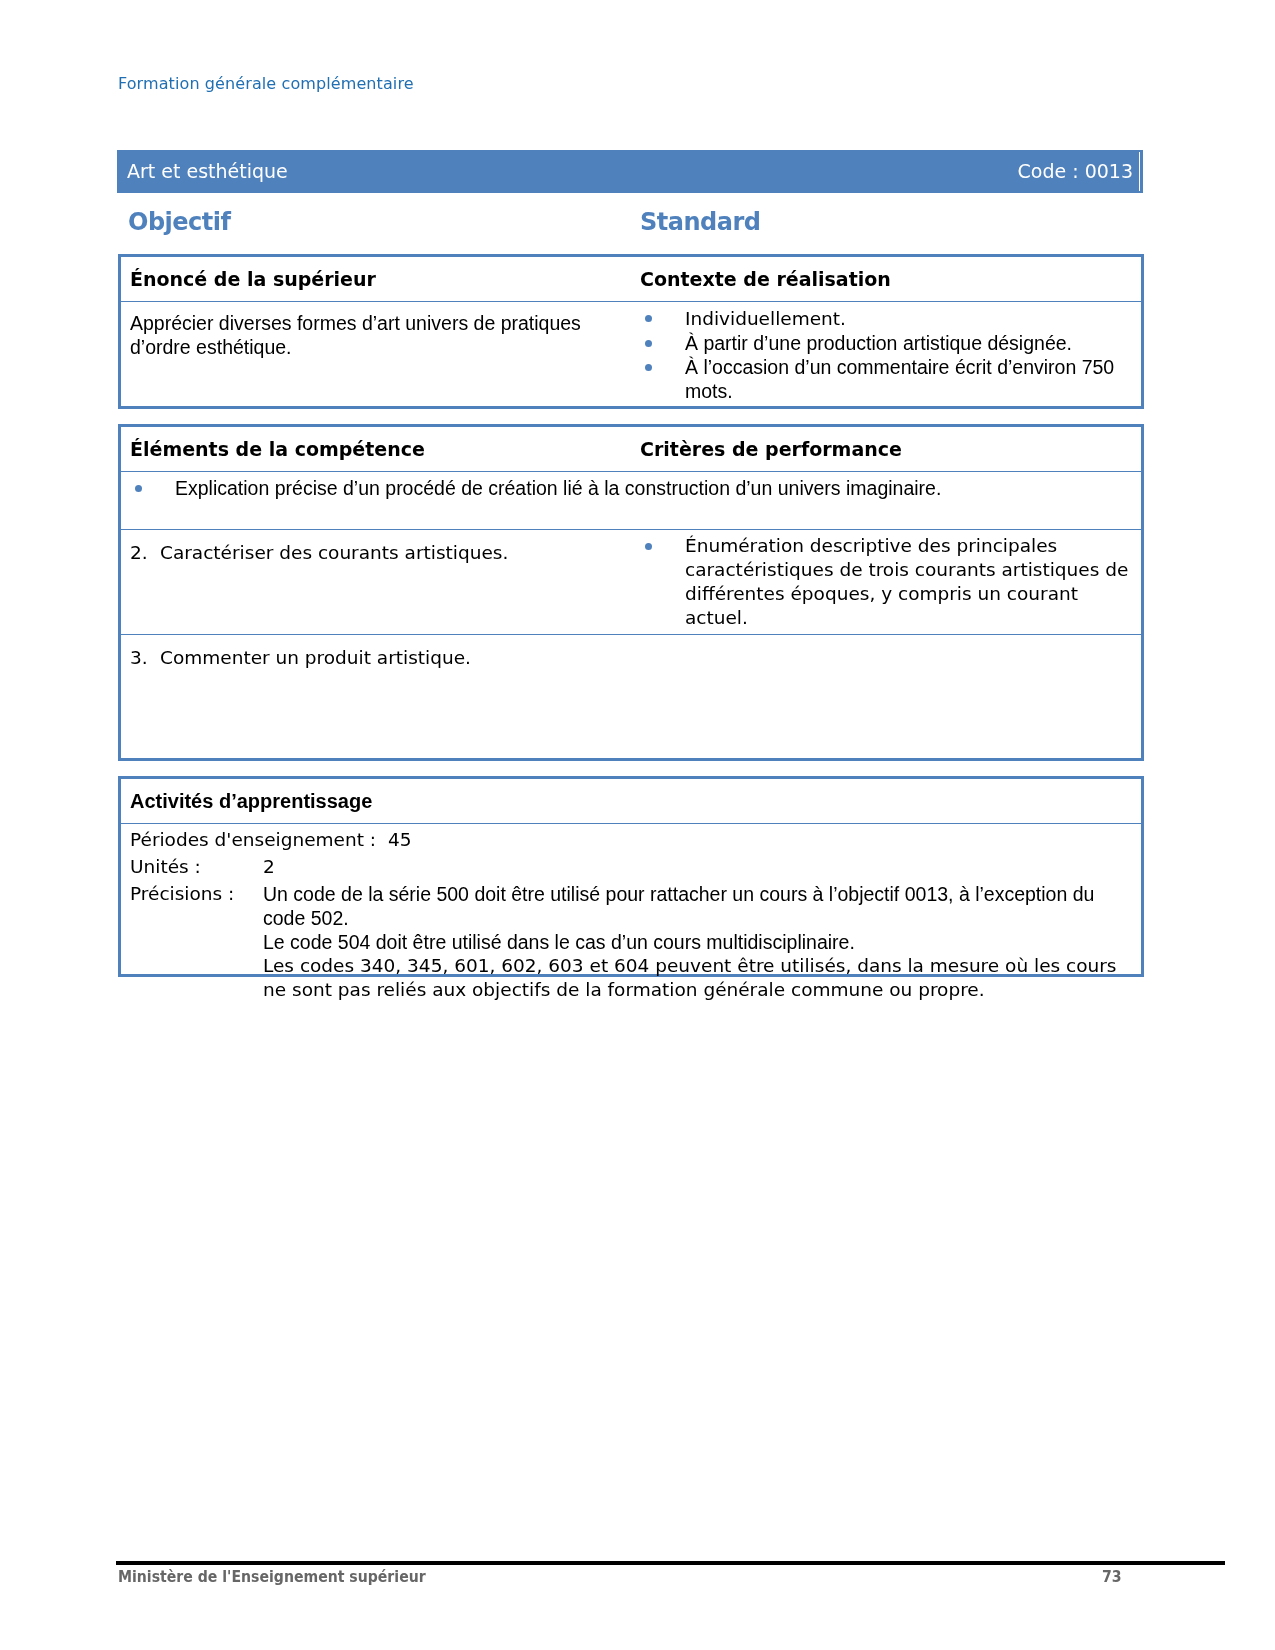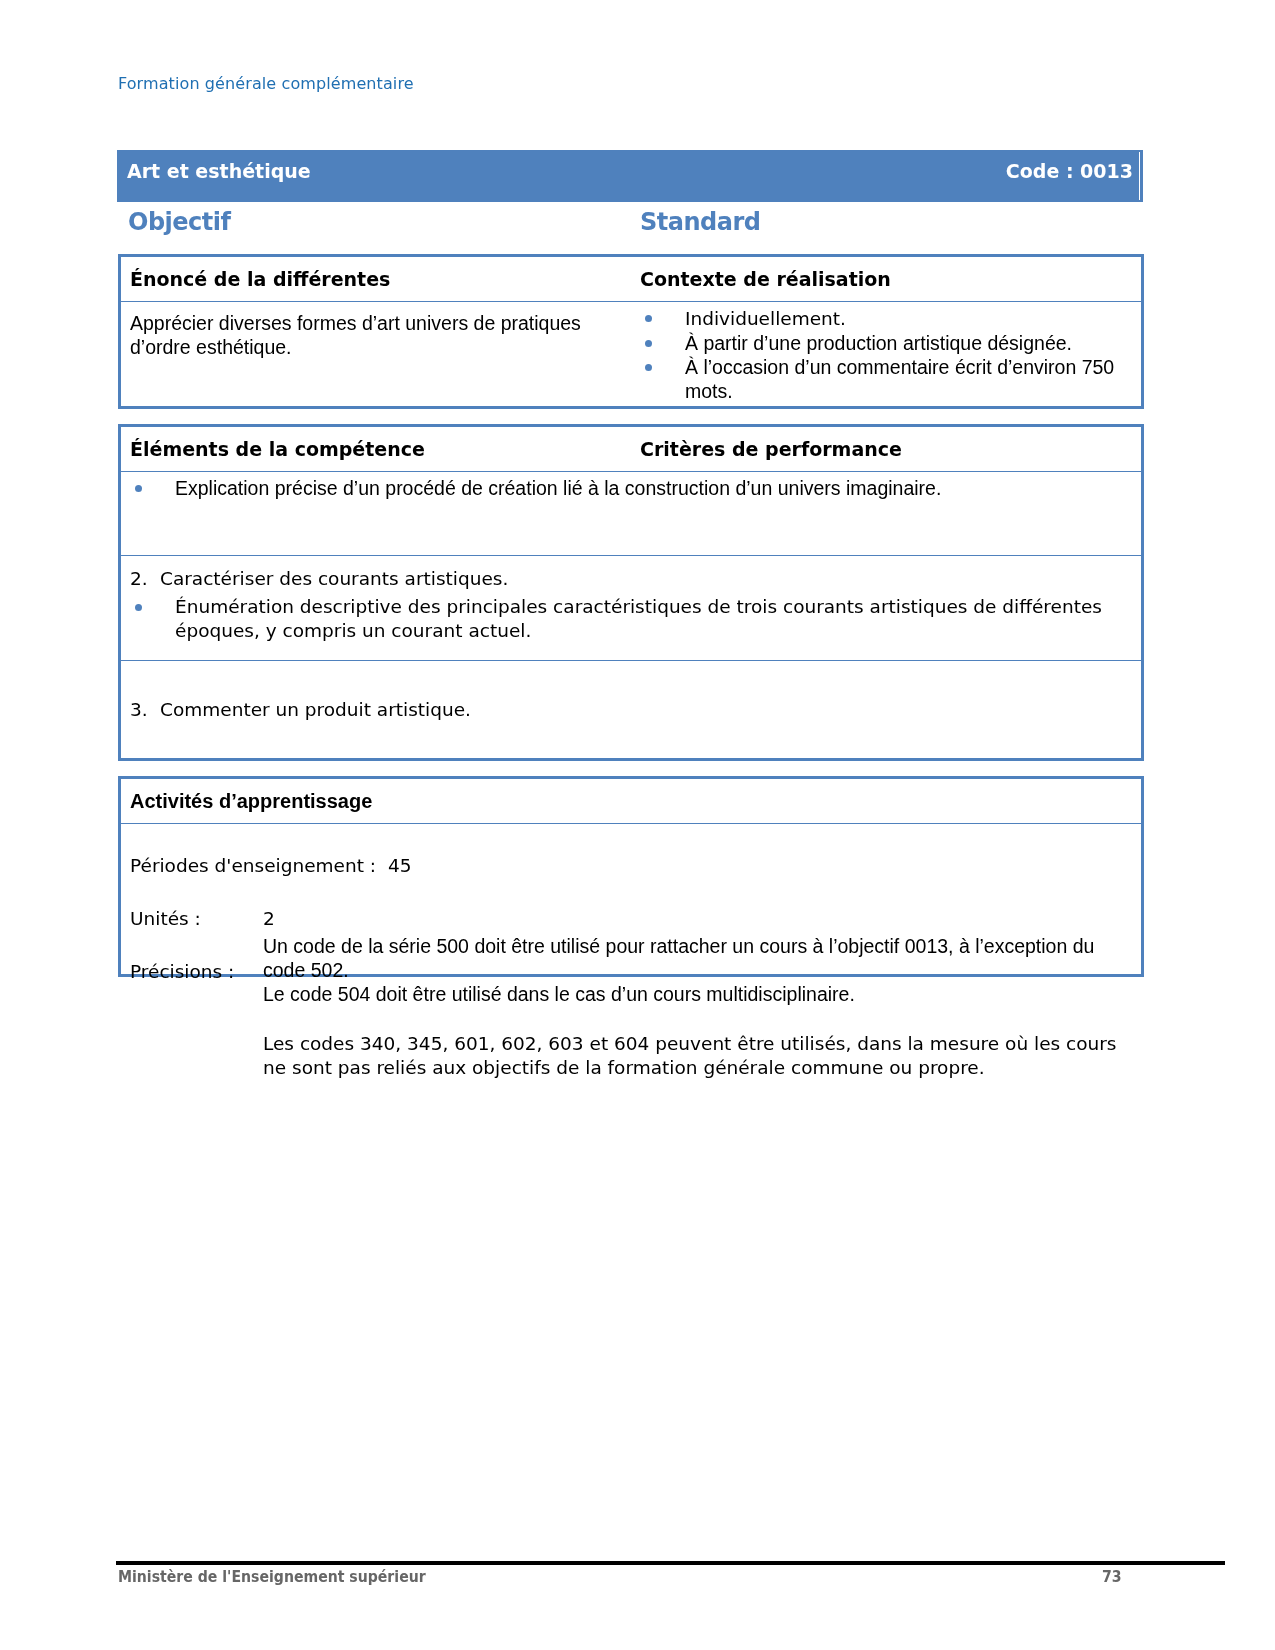--- a/index.html
+++ b/index.html
@@ -1,30 +1,30 @@
 <!DOCTYPE html>
 <html><head>
   <meta charset="utf-8">
   <style>
     html, body { margin: 0; padding: 0; background: #ffffff; }
     body { width: 1275px; height: 1650px; position: relative; font-family: "DejaVu Sans", sans-serif; color: #000; overflow: hidden; }
     .running-head { position: absolute; left: 118px; top: 74px; font-size: 16px; color: #1f6fb2; letter-spacing: 0.1px; }
-    .title-bar { position: absolute; left: 117px; top: 150px; width: 1026px; height: 52px; background: #4f81bd; color: #fff; font-size: 19px; box-sizing: border-box; font-weight: bold; }
+    .title-bar { position: absolute; left: 117px; top: 150px; width: 1026px; height: 43px; background: #4f81bd; color: #fff; font-size: 19px; box-sizing: border-box; }
     .title-bar .t-left { position: absolute; left: 10px; top: 10px; }
     .title-bar .t-right { position: absolute; right: 10px; top: 10px; }
     .title-bar .edge { position: absolute; right: 3px; top: 2px; bottom: 2px; width: 1px; background: #fff; }
     .col-head { position: absolute; top: 208px; font-size: 24px; font-weight: bold; color: #4f81bd; letter-spacing: -0.5px; }
     .tbl { position: absolute; left: 118px; width: 1026px; box-sizing: border-box; border: 3px solid #4f81bd; }
     .row { position: relative; display: flex; border-top: 1px solid #4f81bd; }
     .row:first-child { border-top: none; }
     .cell-l { width: 510px; padding-left: 9px; box-sizing: border-box; }
     .cell-r { flex: 1; padding-left: 9px; box-sizing: border-box; }
     .hdr { height: 44px; align-items: center; font-weight: bold; font-size: 19px; }
     .body-text { font-family: "Liberation Sans", sans-serif; font-size: 19.5px; line-height: 24px; }
-    .dv { font-family: "DejaVu Sans", sans-serif; font-size: 18.5px; margin-top: 26px; }
+    .dv { font-family: "DejaVu Sans", sans-serif; font-size: 18.5px; }
     ul.bl { list-style: none; margin: 0; padding: 0; }
     ul.bl li { position: relative; padding-left: 45px; line-height: 24px; }
     ul.bl li .bullet { position: absolute; left: 5px; top: 9px; width: 7px; height: 7px; border-radius: 50%; background: #4f81bd; }
     .num { display: inline-block; width: 30px; }
     .act-line { display: flex; line-height: 27px; }
     .act-label { width: 133px; }
     .footer-rule { position: absolute; left: 116px; top: 1561px; width: 1109px; height: 4px; background: #000; }
     .footer-left { position: absolute; left: 118px; top: 1567px; font-size: 16px; font-weight: bold; color: #666; transform: scaleX(0.88); transform-origin: left top; }
     .footer-right { position: absolute; left: 1102px; top: 1567px; font-size: 16px; font-weight: bold; color: #666; transform: scaleX(0.88); transform-origin: left top; }
   </style>
@@ -37,21 +37,21 @@
   <span class="t-left">Art et esthétique</span>
   <span class="t-right">Code : 0013</span>
   <span class="edge"></span>
 </div>
 
 <div class="col-head" style="left:128px;">Objectif</div>
 <div class="col-head" style="left:640px;">Standard</div>
 
 <div class="tbl" style="top:254px; height:155px;">
   <div class="row hdr">
-    <div class="cell-l">Énoncé de la différentes</div>
+    <div class="cell-l">Énoncé de la supérieur</div>
     <div class="cell-r">Contexte de réalisation</div>
   </div>
   <div class="row body-text" style="padding-top:4px;">
     <div class="cell-l" style="padding-top:5px;">Apprécier diverses formes d’art univers de pratiques d’ordre esthétique.</div>
     <div class="cell-r">
       <ul class="bl">
         <li><span class="bullet"></span><span class="dv">Individuellement.</span></li>
         <li><span class="bullet"></span><span>À partir d’une production artistique désignée.</span></li>
         <li><span class="bullet"></span><span>À l’occasion d’un commentaire écrit d’environ 750 mots.</span></li>
       </ul>
@@ -64,21 +64,21 @@
     <div class="cell-l">Éléments de la compétence</div>
     <div class="cell-r">Critères de performance</div>
   </div>
   <div class="row body-text" style="height:57px;">
     <div class="cell-r" style="padding-top:4px;">
       <ul class="bl">
           <li><span class="bullet"></span><span>Explication précise d’un procédé de création lié à la construction d’un univers imaginaire.</span></li>
         </ul>
     </div>
   </div>
-  <div class="row body-text dv" style="height:104px;flex-direction:column;">
+  <div class="row body-text dv" style="height:104px;">
     <div class="cell-l" style="padding-top:11px;"><span class="num">2.</span><span>Caractériser des courants artistiques.</span></div>
     <div class="cell-r" style="padding-top:4px;">
       <ul class="bl">
           <li><span class="bullet"></span><span>Énumération descriptive des principales caractéristiques de trois courants artistiques de différentes époques, y compris un courant actuel.</span></li>
         </ul>
     </div>
   </div>
   <div class="row body-text" style="height:128px;">
     <div class="cell-l dv" style="padding-top:11px;"><span class="num">3.</span><span>Commenter un produit artistique.</span></div>
   </div>

